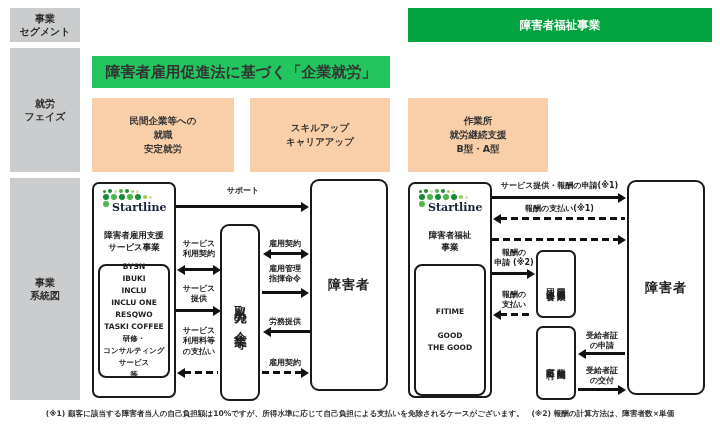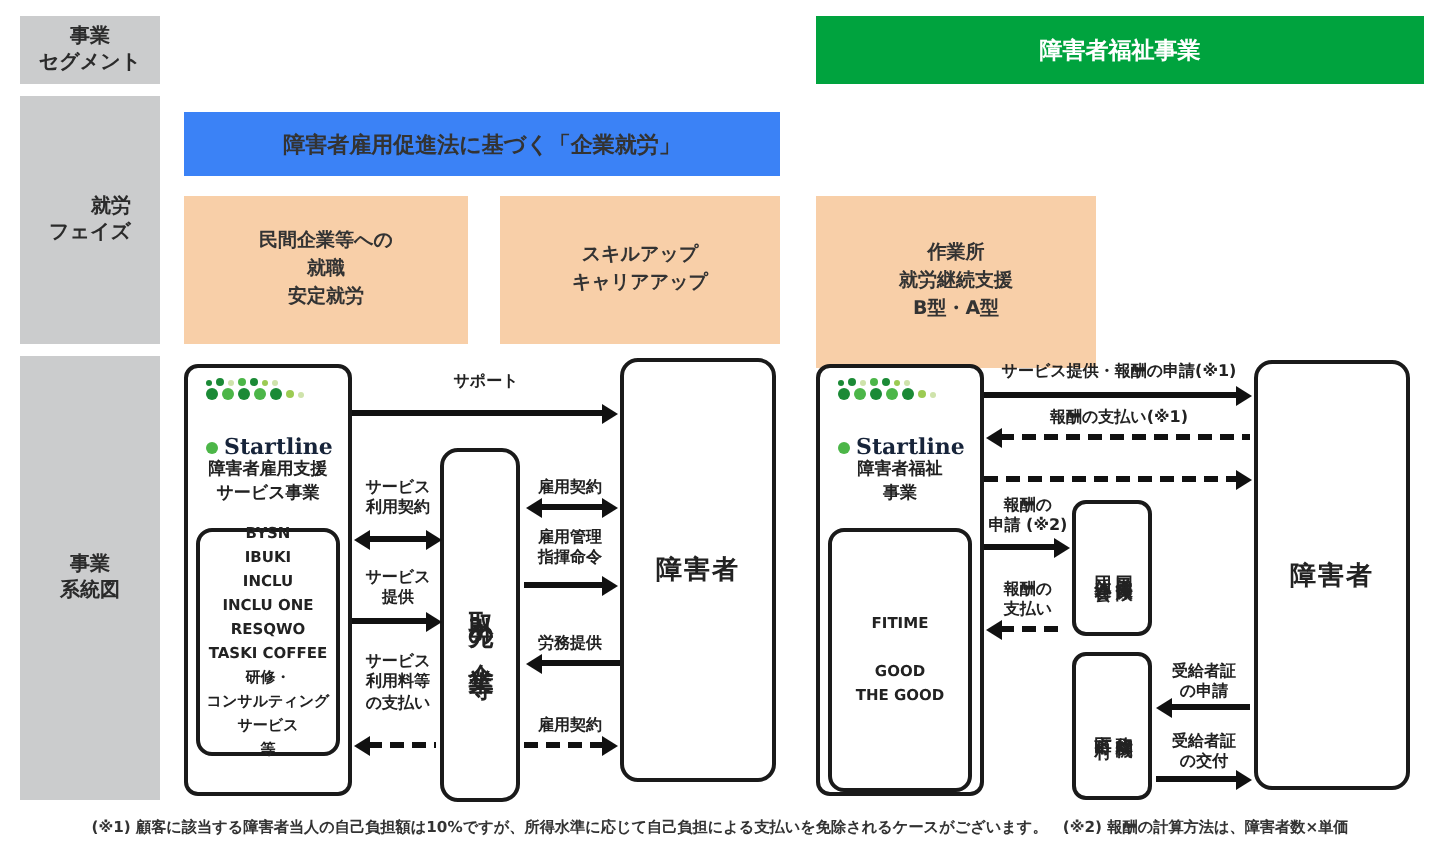--- a/index.html
+++ b/index.html
@@ -7,21 +7,21 @@
     font-family:"DejaVu Sans","Liberation Sans",sans-serif;overflow:hidden;}
   .pre{white-space:pre-line;}
   
   .rowlabel{position:absolute;background:#cbcccd;color:#2b2b2b;font-weight:bold;
     font-size:10px;display:flex;align-items:center;justify-content:center;
     text-align:center;line-height:1.35;}
   
   .hdr{position:absolute;display:flex;align-items:center;justify-content:center;
     font-weight:bold;text-align:center;}
   .hdr.green{background:#00a33e;color:#ffffff;font-size:11.5px;}
-  .hdr.law{background:#3b82f6;color:#333;font-size:11px;}
+  .hdr.law{background:#22c55e;color:#333;font-size:15px;}
   .hdr.phase{background:#f8cfa8;color:#333;font-size:9.5px;line-height:1.5;}
   
   .dbox{position:absolute;background:#fff;border:2px solid #1a1a1a;border-radius:7px;
     box-sizing:border-box;}
   .person{display:flex;align-items:center;justify-content:center;
     font-size:13px;font-weight:bold;color:#222;letter-spacing:1px;}
   .vbox{display:flex;align-items:center;justify-content:center;}
   .vtxt{writing-mode:vertical-rl;font-weight:bold;color:#222;}
   .client .vtxt{font-size:12.5px;letter-spacing:3px;}
   .smallv .vtxt{font-size:8.5px;letter-spacing:1px;line-height:1.25;}
@@ -33,21 +33,21 @@
   .services{position:absolute;left:4px;top:80px;width:72px;border:2px solid #1a1a1a;
     border-radius:8px;box-sizing:border-box;background:#fff;display:flex;
     align-items:center;justify-content:center;text-align:center;
     font-size:7.5px;font-weight:bold;color:#222;line-height:1.6;}
   
   .logo{position:absolute;top:5px;left:9px;}
   .dotrow{display:flex;align-items:center;gap:2px;margin-bottom:1px;}
   .d{border-radius:50%;display:inline-block;}
   .s2{width:3px;height:3px;} .s3{width:4px;height:4px;} .s4{width:6px;height:6px;}
   .g1{background:#1b8a36;} .g2{background:#4cb648;} .g3{background:#9ccb53;} .g4{background:#cfe3ab;}
-  .logoline{display:flex;align-items:center;gap:3px;margin-top:17px;}
+  .logoline{display:flex;gap:3px;margin-top:1px;}
   .logotxt{font-family:"DejaVu Serif","Liberation Serif",serif;font-weight:bold;
     font-size:11px;color:#17243a;}
   
   .arr-s{position:absolute;height:3px;background:#111;}
   .arr-d{position:absolute;height:3px;
     background:repeating-linear-gradient(90deg,#111 0 7px,transparent 7px 11px);}
   .h-r::after{content:"";position:absolute;right:-7px;top:50%;transform:translateY(-50%);
     border-left:8px solid #111;border-top:5px solid transparent;border-bottom:5px solid transparent;}
   .h-l::before{content:"";position:absolute;left:-7px;top:50%;transform:translateY(-50%);
     border-right:8px solid #111;border-top:5px solid transparent;border-bottom:5px solid transparent;}
@@ -57,35 +57,35 @@
   .footnote{position:absolute;left:0;top:409px;width:720px;text-align:center;
     font-size:7.6px;color:#333;font-weight:bold;}
 </style>
 </head>
 <body>
 
 <div class="canvas">
 
   <div class="rowlabel pre" style="left:10px;top:8px;width:70px;height:34px;">事業
 セグメント</div>
-  <div class="rowlabel pre" style="left:10px;top:48px;width:70px;height:124px;text-align:right;">就労
+  <div class="rowlabel pre" style="left:10px;top:48px;width:70px;height:124px;">就労
 フェイズ</div>
   <div class="rowlabel pre" style="left:10px;top:178px;width:70px;height:222px;">事業
 系統図</div>
 
   <div class="hdr green" style="left:408px;top:8px;width:304px;height:34px;">障害者福祉事業</div>
 
   <div class="hdr law" style="left:92px;top:56px;width:298px;height:32px;">障害者雇用促進法に基づく「企業就労」</div>
 
   <div class="hdr phase pre" style="left:92px;top:98px;width:142px;height:74px;">民間企業等への
 就職
 安定就労</div>
   <div class="hdr phase pre" style="left:250px;top:98px;width:140px;height:74px;">スキルアップ
 キャリアアップ</div>
-  <div class="hdr phase pre" style="left:408px;top:98px;width:140px;height:86px;">作業所
+  <div class="hdr phase pre" style="left:408px;top:98px;width:140px;height:74px;">作業所
 就労継続支援
 B型・A型</div>
 
   <div class="org" style="left:92px;top:182px;width:84px;height:216px;">
     <div class="logo">
       <div class="dotrow">
         <span class="d s2 g1"></span>
           <span class="d s3 g1"></span>
           <span class="d s2 g4"></span>
         <span class="d s3 g2"></span>

